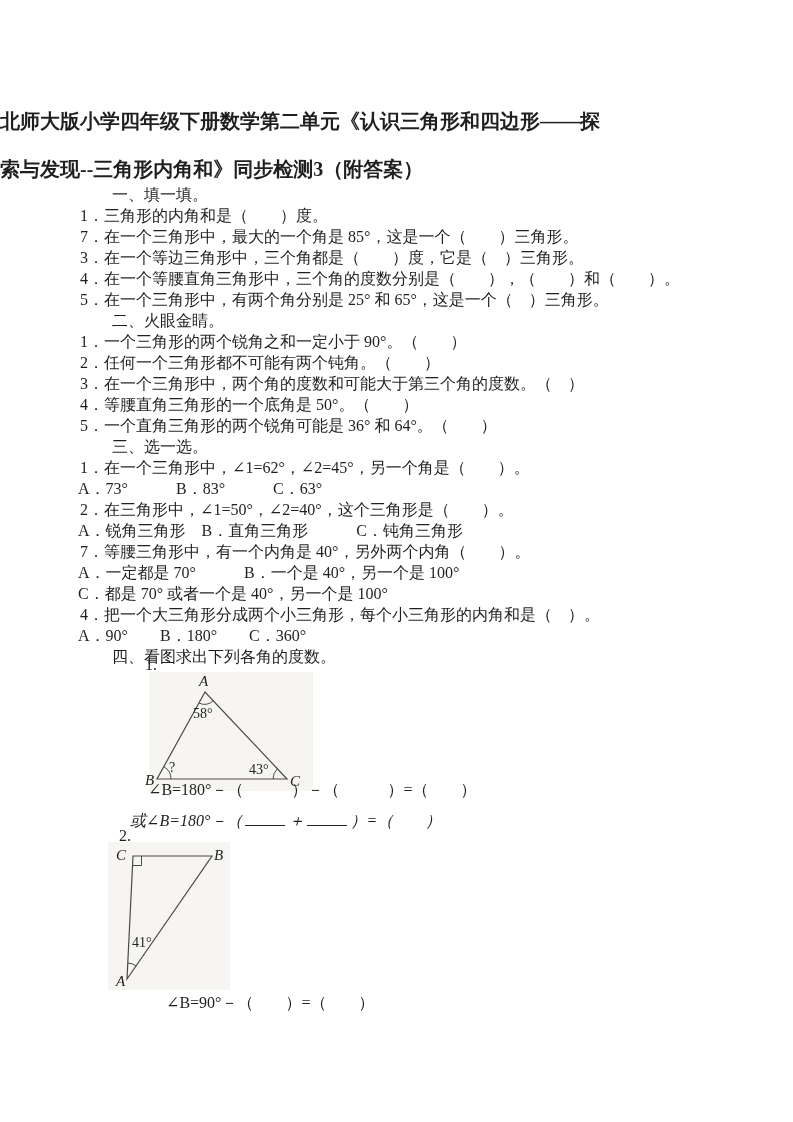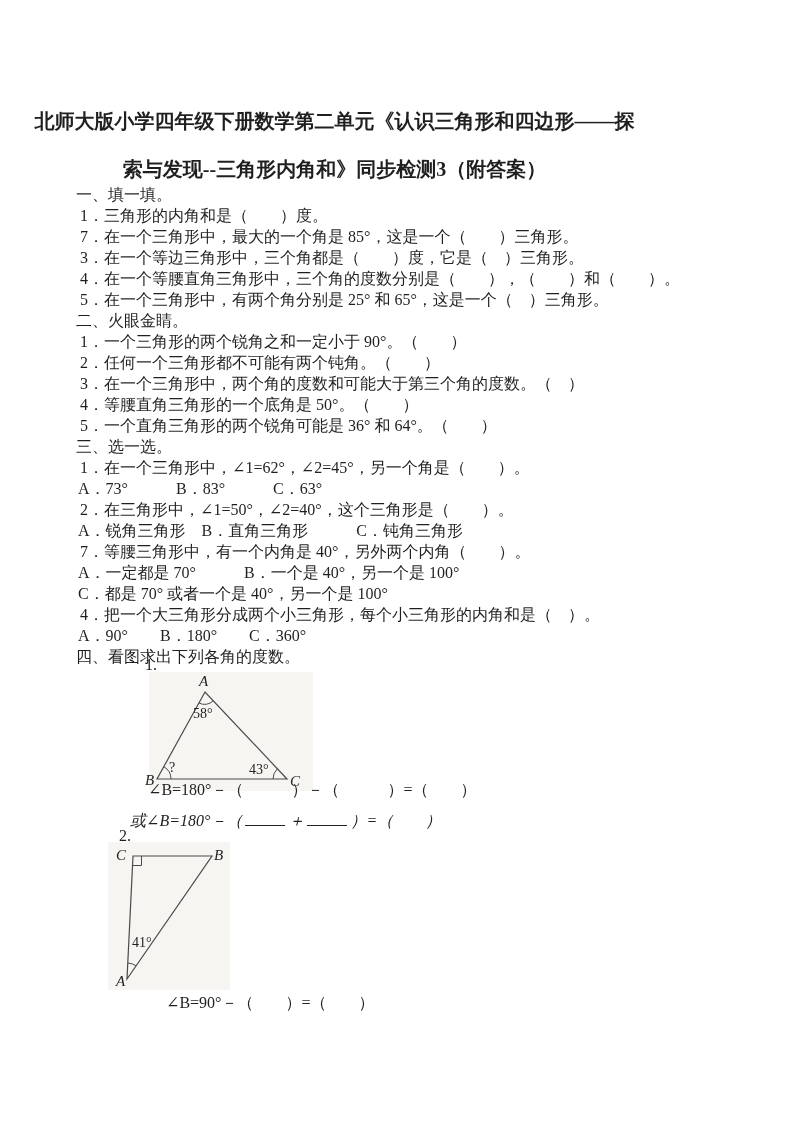--- a/index.html
+++ b/index.html
@@ -2,28 +2,28 @@
 <html><head>
 <meta charset="utf-8">
 <style>
   html,body{margin:0;padding:0;}
   body{
     width:793px;height:1122px;position:relative;background:#ffffff;
     font-family:"Liberation Serif","DejaVu Serif",serif;
     color:#1f1f1f;overflow:hidden;
   }
   .title{
-    position:absolute;top:97px;left:0;width:669px;text-align:center;
+    position:absolute;top:97px;left:0;width:669px;
     font-size:20px;font-weight:bold;line-height:48px;white-space:nowrap;
   }
   .body-text{
     position:absolute;top:184px;left:0;width:793px;font-size:16px;line-height:21px;
   }
   .line{white-space:nowrap;}
-  .sec{margin-left:76px;}
+  .sec{margin-left:112px;}
   .item{margin-left:80px;}
   .opt{margin-left:78px;}
   .fig-number{position:absolute;font-size:16px;}
   #fig1-number{left:145px;top:656px;}
   #fig2-number{left:119px;top:827px;}
   #fig1{position:absolute;left:143px;top:670px;}
   #fig2{position:absolute;left:108px;top:842px;}
   .formula{position:absolute;font-size:16px;white-space:nowrap;}
   #formula1{left:148px;top:780px;}
   #formula2{left:130px;top:810px;font-style:italic;}

